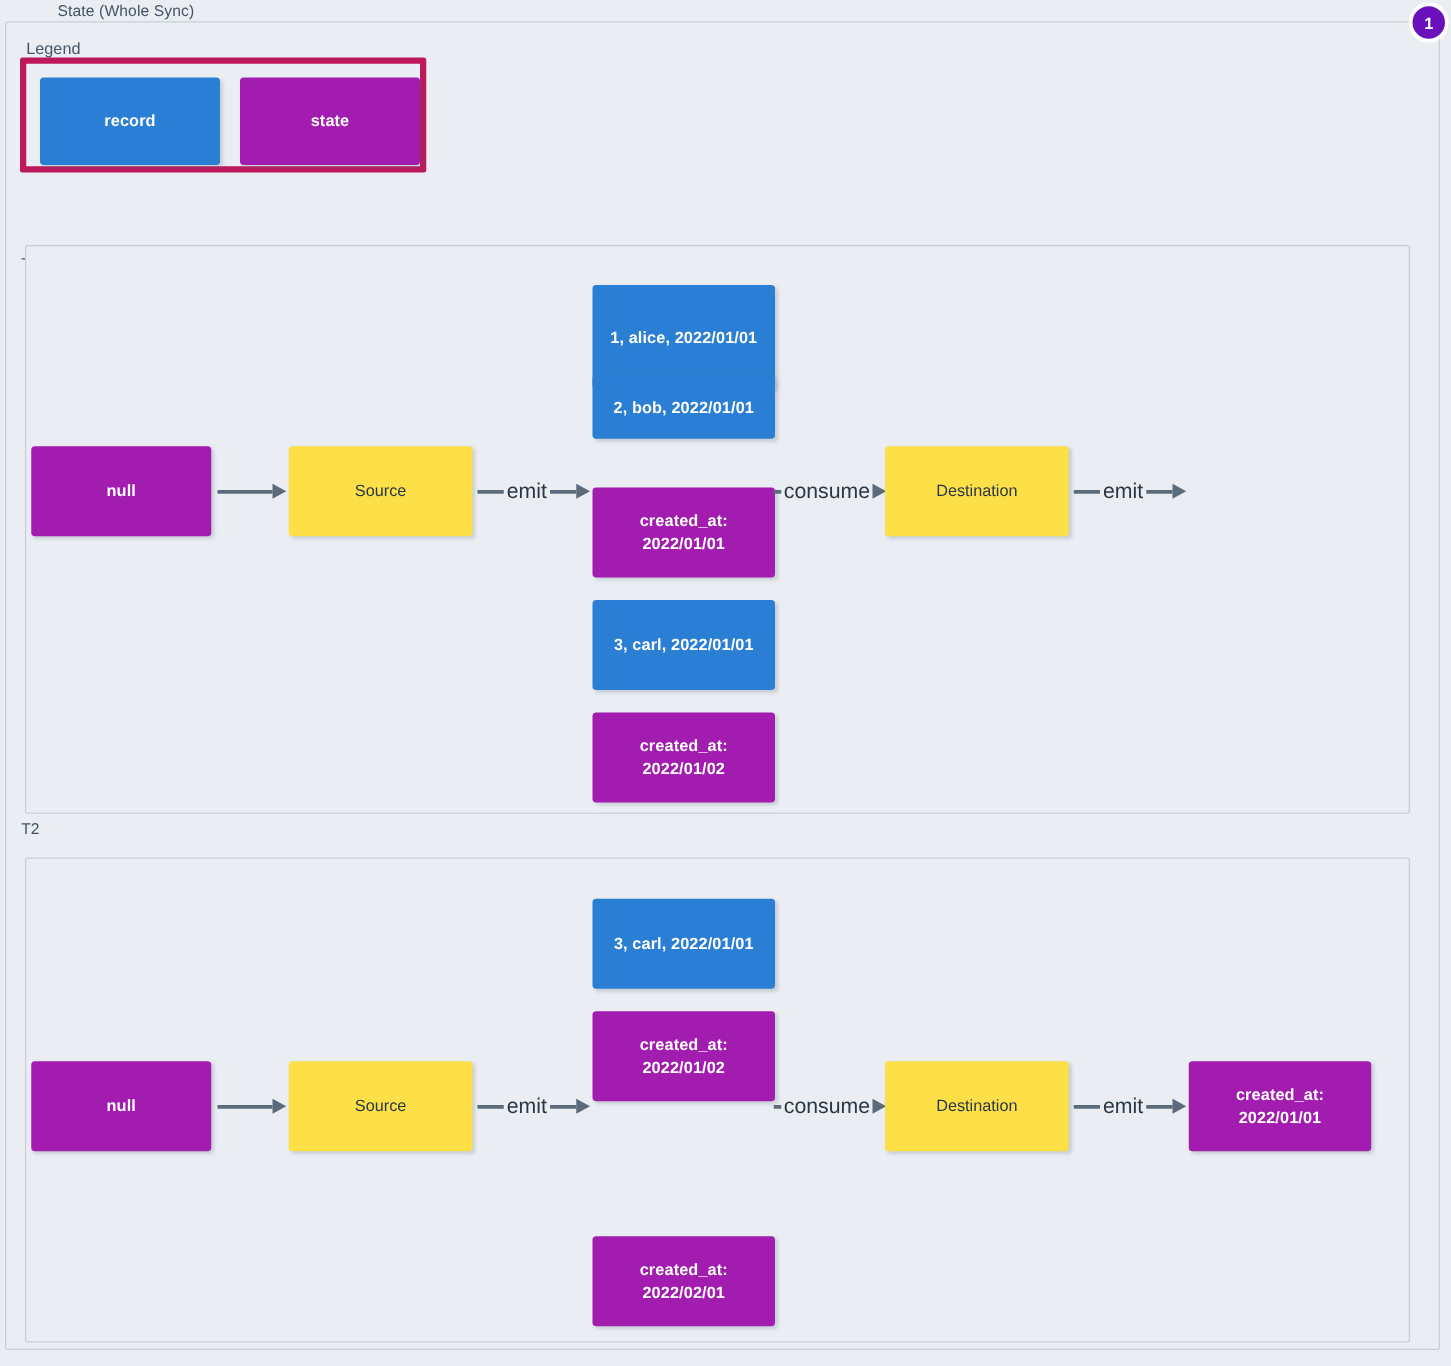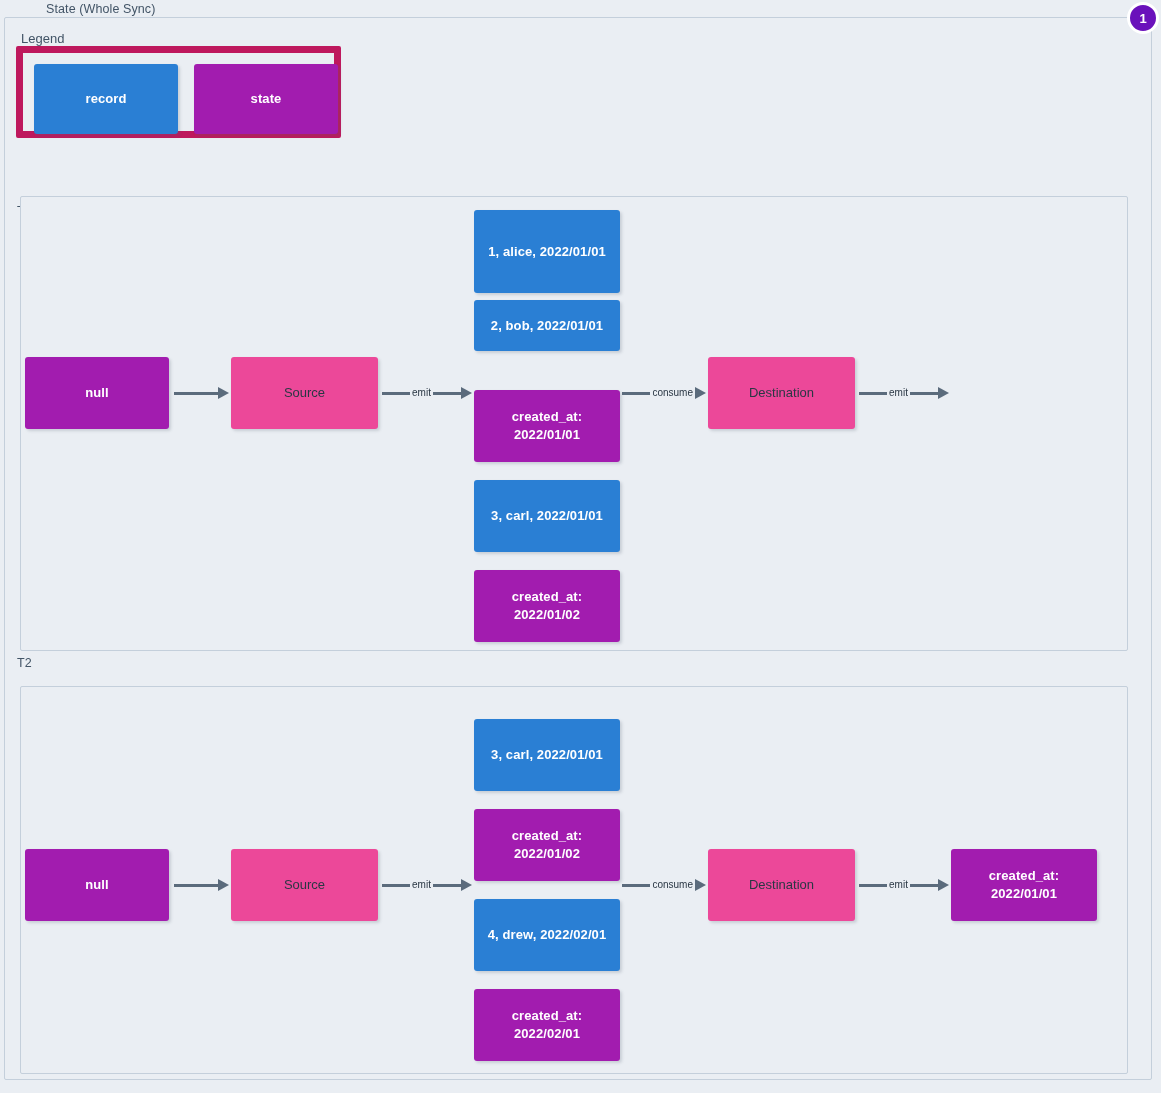--- a/index.html
+++ b/index.html
@@ -52,21 +52,21 @@
     top: 31px;
     font-size: 13px;
     color: #425466;
   }
   .legend-frame {
     position: absolute;
     left: 16px;
     top: 46px;
     width: 325px;
     height: 92px;
-    border: 7px solid #be185d;
+    border: 5px solid #be185d;
     border-radius: 2px;
     box-sizing: border-box;
   }
 
   
   .group-label {
     position: absolute;
     font-size: 12.5px;
     color: #425466;
     margin-top: 22px;
@@ -99,21 +99,21 @@
     font-weight: bold;
     letter-spacing: .1px;
   }
   .node.state {
     background: #a21caf;
     color: #ffffff;
     font-weight: bold;
     letter-spacing: .1px;
   }
   .node.plain {
-    background: #ec4899;
+    background: #fde047;
     color: #2a3744;
     font-weight: normal;
   }
   .node.legend-chip {
     width: 144px;
     height: 70px;
     top: 11px;
     font-size: 13px;
   }
 
@@ -125,21 +125,21 @@
     align-items: center;
     justify-content: center;
   }
   .edge .bar {
     height: 3px;
     background: #5b6b7c;
     flex: 1 1 auto;
     min-width: 6px;
   }
   .edge .lbl {
-    font-size: 10px;
+    font-size: 17px;
     color: #2a3744;
     padding: 0 2px;
     white-space: nowrap;
     line-height: 14px;
   }
   .edge .head {
     width: 0; height: 0;
     border-top: 6px solid transparent;
     border-bottom: 6px solid transparent;
     border-left: 11px solid #5b6b7c;
@@ -194,21 +194,21 @@
 
   <div class="node plain" style="left:231px; top:357px; width:147px; height:72px;">Source</div>
 
   <div class="edge" style="left:382px; top:383px; width:90px;">
     <div class="bar"></div>
     <div class="lbl">emit</div>
     <div class="bar"></div>
     <div class="head"></div>
   </div>
 
-  <div class="node record" style="left:474px; top:210px; width:146px; height:83px;">1, alice, 2022/01/01</div>
+  <div class="node record" style="left:474px; top:228px; width:146px; height:83px;">1, alice, 2022/01/01</div>
   <div class="node record" style="left:474px; top:300px; width:146px; height:51px;">2, bob, 2022/01/01</div>
   <div class="node state" style="left:474px; top:390px; width:146px; height:72px;">created_at:
 2022/01/01</div>
   <div class="node record" style="left:474px; top:480px; width:146px; height:72px;">3, carl, 2022/01/01</div>
   <div class="node state" style="left:474px; top:570px; width:146px; height:72px;">created_at:
 2022/01/02</div>
 
   <div class="edge" style="left:622px; top:383px; width:84px;">
     <div class="bar"></div>
     <div class="lbl">consume</div>
@@ -239,21 +239,20 @@
   <div class="edge" style="left:382px; top:875px; width:90px;">
     <div class="bar"></div>
     <div class="lbl">emit</div>
     <div class="bar"></div>
     <div class="head"></div>
   </div>
 
   <div class="node record" style="left:474px; top:719px; width:146px; height:72px;">3, carl, 2022/01/01</div>
   <div class="node state" style="left:474px; top:809px; width:146px; height:72px;">created_at:
 2022/01/02</div>
-  <div class="node record" style="left:474px; top:899px; width:146px; height:72px;">4, drew, 2022/02/01</div>
   <div class="node state" style="left:474px; top:989px; width:146px; height:72px;">created_at:
 2022/02/01</div>
 
   <div class="edge" style="left:622px; top:875px; width:84px;">
     <div class="bar"></div>
     <div class="lbl">consume</div>
     <div class="head"></div>
   </div>
 
   <div class="node plain" style="left:708px; top:849px; width:147px; height:72px;">Destination</div>

